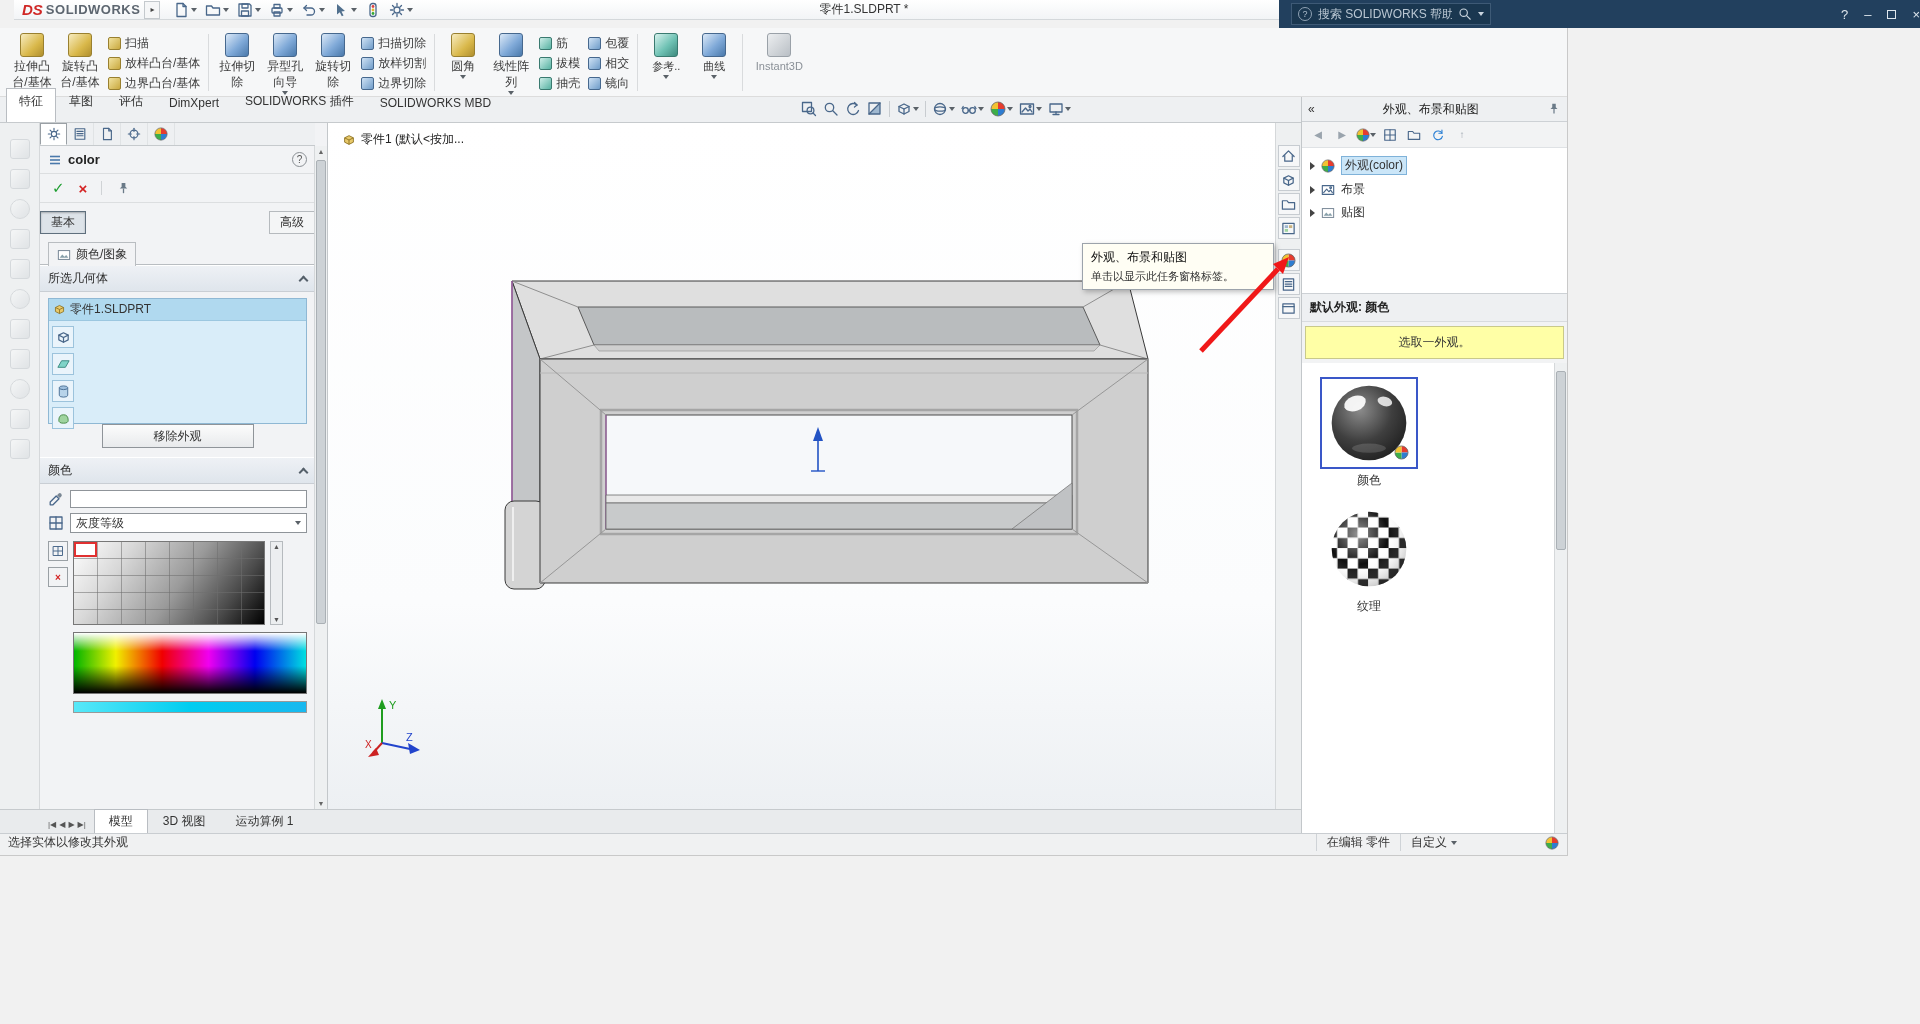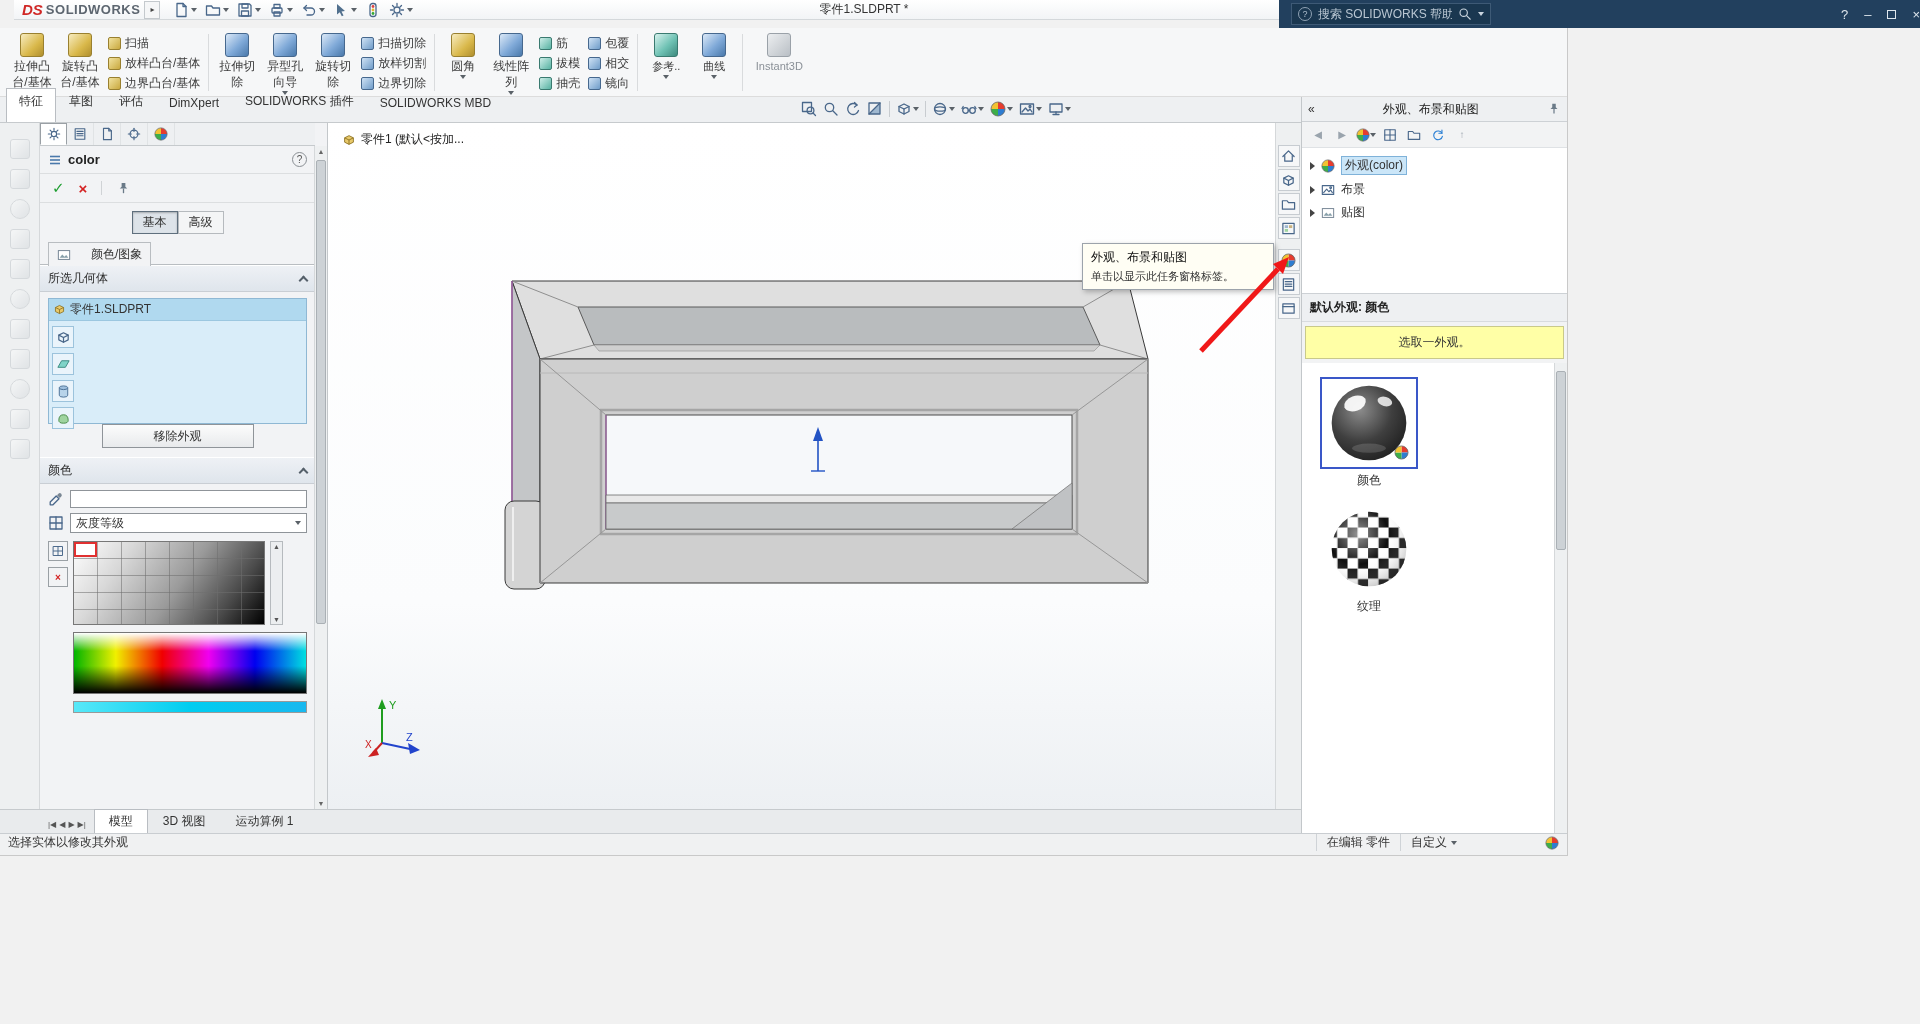--- a/index.html
+++ b/index.html
@@ -76,25 +76,25 @@
 .pmbody{width:275px}
 .pmtabs{height:23px;display:flex;border-bottom:1px solid #c6cacd;background:#eef0f2}
 .pmtab{width:27px;display:flex;align-items:center;justify-content:center;border-right:1px solid #e0e3e5}
 .pmtab.active{background:#ffffff;border:1px solid #9aa0a5;border-bottom-color:#fff}
 .pmtitle{display:flex;align-items:center;gap:6px;padding:6px 8px;font-weight:bold;font-size:13px;color:#222;border-bottom:1px solid #dcdee0}
 .helpc{margin-left:auto;width:15px;height:15px;border-radius:50%;border:1px solid #8a8f94;color:#555;font-size:10px;display:flex;align-items:center;justify-content:center;font-weight:normal}
 .pmactions{display:flex;align-items:center;gap:14px;padding:5px 12px;border-bottom:1px solid #dcdee0}
 .okmark{color:#1e9e30;font-size:15px;font-weight:bold}
 .xmark{color:#d42222;font-size:15px;font-weight:bold}
 .vr{width:1px;height:14px;background:#d0d3d6}
-.segrow{display:flex;justify-content:center;gap:0;padding:8px 0 7px}
+.segrow{display:flex;justify-content:space-between;gap:0;padding:8px 0 7px}
 .seg{font-size:12px;padding:2px 10px;border:1px solid #b6babe;background:#f4f5f6}
 .seg.active{border-color:#5f6f7d;background:#dde3e9;box-shadow:inset 0 1px 2px rgba(0,0,0,.25)}
 .colortabrow{padding:0 0 0 8px;border-bottom:1px solid #b9bdc1;height:24px}
-.ctab2{display:inline-flex;align-items:center;gap:20px;border:1px solid #b9bdc1;border-bottom:none;background:#f2f3f5;padding:3px 8px;font-size:12px;position:relative;top:1px}
+.ctab2{display:inline-flex;align-items:center;gap:5px;border:1px solid #b9bdc1;border-bottom:none;background:#f2f3f5;padding:3px 8px;font-size:12px;position:relative;top:1px}
 .sechead{display:flex;align-items:center;background:linear-gradient(#eef1f5,#dfe5ec);border-top:1px solid #ffffff;border-bottom:1px solid #c9ced4;padding:4px 8px;font-size:12px;color:#2b2b2b}
 .chev{margin-left:auto;width:7px;height:7px;border-left:2px solid #55606a;border-top:2px solid #55606a;transform:rotate(45deg);margin-top:3px}
 .selwrap{padding:6px 8px 0}
 .selbox{height:126px;background:#d9edf9;border:1px solid #8fb8d4;position:relative}
 .selrow{height:22px;background:#b0d9ef;display:flex;align-items:center;gap:4px;padding:0 4px;font-size:12px;border-bottom:1px solid #9cc7e0}
 .selfilters{position:absolute;left:3px;top:27px;display:flex;flex-direction:column;gap:5px}
 .sfbtn{width:22px;height:22px;background:#eaf4fb;border:1px solid #9cc3dc;display:flex;align-items:center;justify-content:center}
 .removebtn{display:block;margin:0 auto 9px;width:152px;height:24px;background:linear-gradient(#fcfcfc,#e8eaec);border:1px solid #8f9499;font-size:12px;text-align:center}
 .dropperrow{display:flex;align-items:center;gap:6px;padding:6px 8px 2px}
 .txtfield{flex:1;height:18px;background:#fff;border:1px solid #8f9499}

